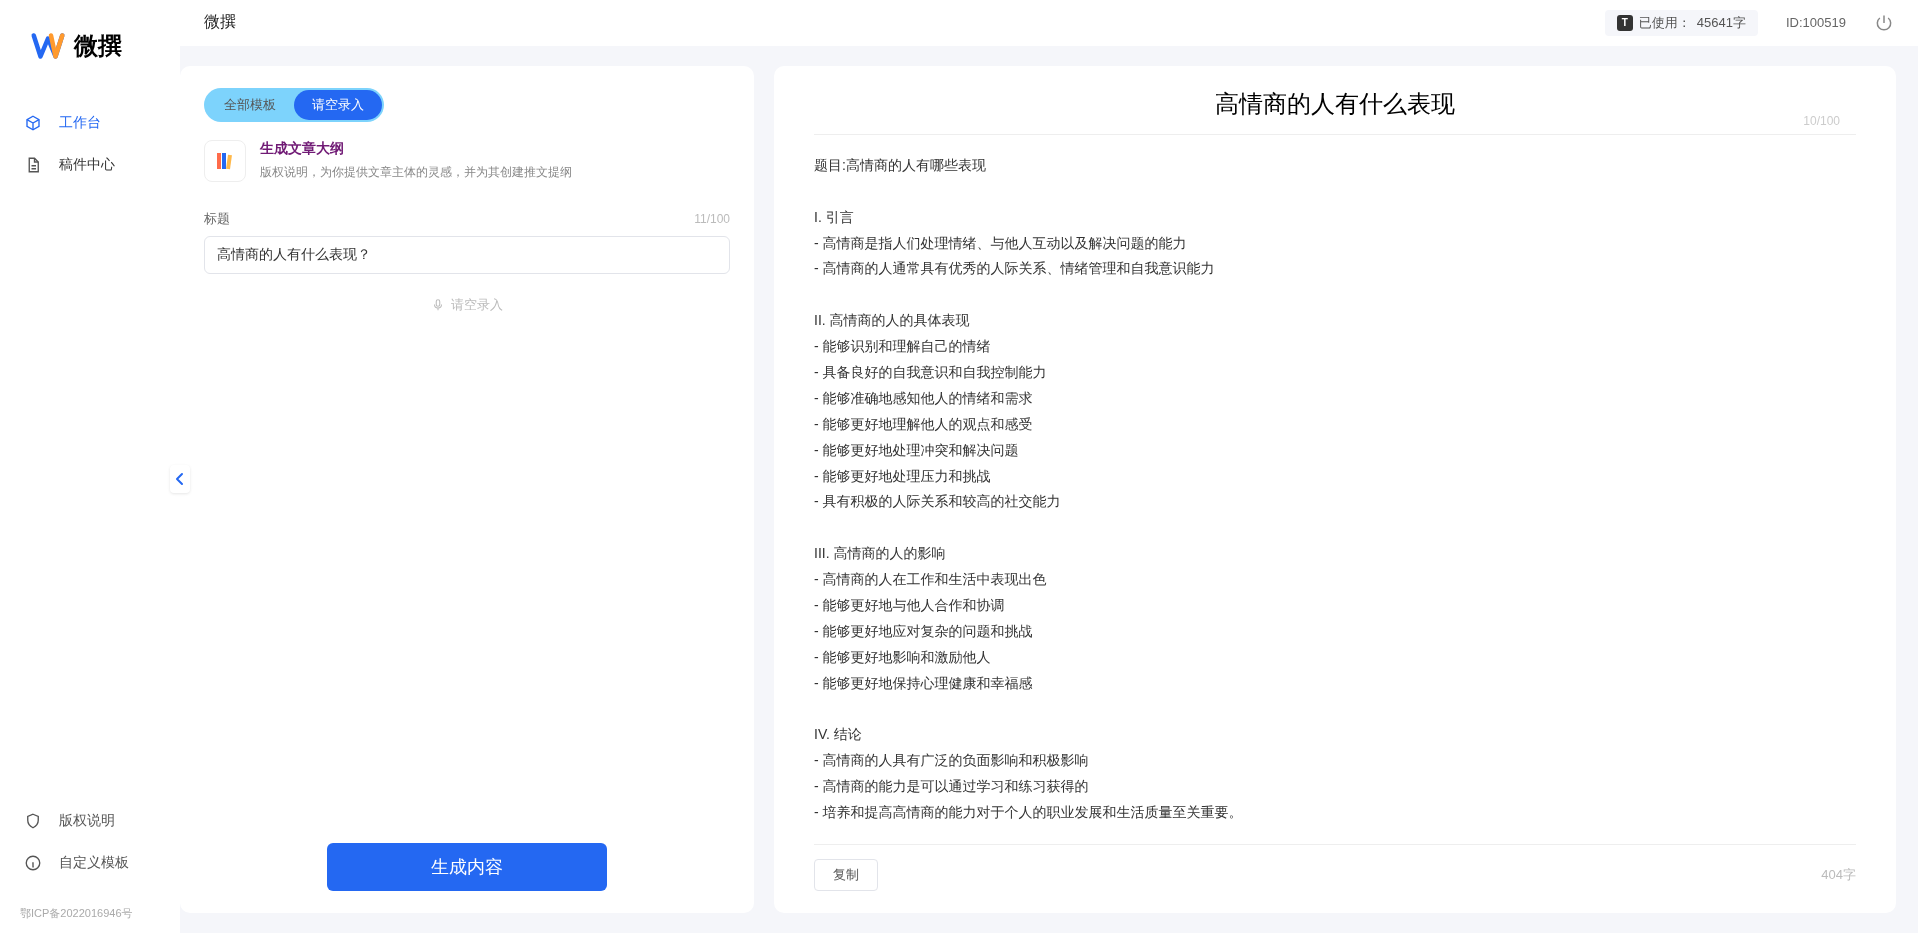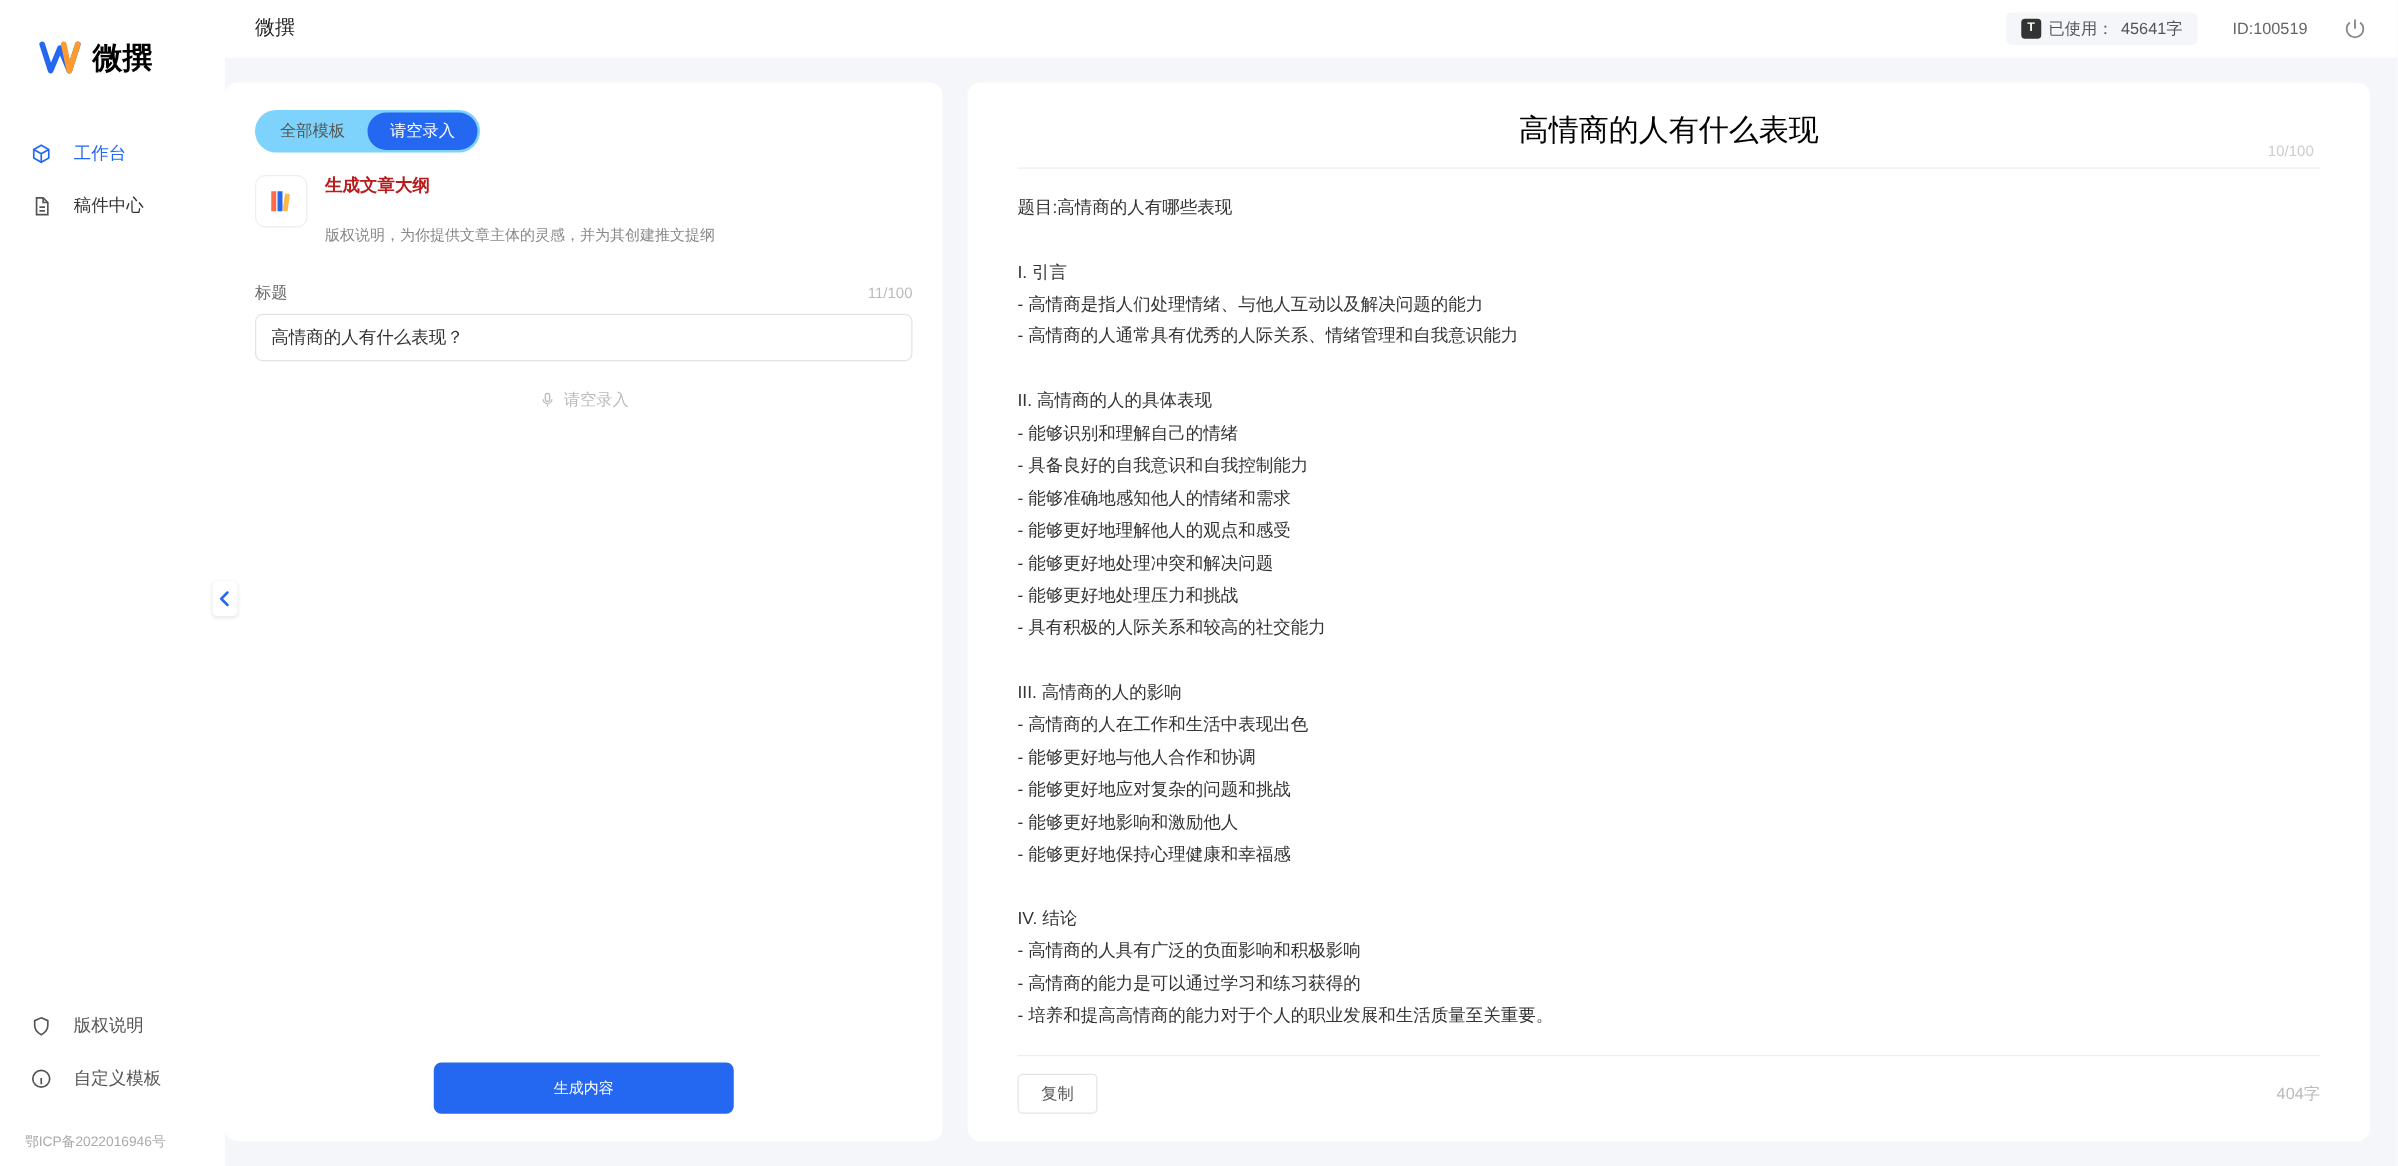--- a/index.html
+++ b/index.html
@@ -33,35 +33,35 @@
 .panel-right { flex: 1; padding: 22px 40px; }
 
 .tabs { display: flex; gap: 0; background: #7dd3fc; border-radius: 18px; width: fit-content; padding: 2px; margin-bottom: 18px; }
 .tab { padding: 6px 18px; font-size: 13px; border-radius: 16px; cursor: pointer; color: #555; }
 .tab.active { background: #2468f2; color: #fff; }
 
 .template-row { display: flex; gap: 14px; margin-bottom: 28px; align-items: flex-start; }
 .template-icon { width: 42px; height: 42px; border-radius: 8px; background: #fff; border: 1px solid #eee; display: flex; align-items: center; justify-content: center; font-size: 20px; }
 .template-icon svg { width: 24px; height: 24px; }
 .template-info { flex: 1; }
-.template-title { font-size: 14px; font-weight: 600; color: #b91c1c; margin-bottom: 22px; }
+.template-title { font-size: 14px; font-weight: 600; color: #701a75; margin-bottom: 6px; }
 .template-desc { font-size: 12px; color: #888; }
 
 .field-label-row { display: flex; justify-content: space-between; align-items: baseline; margin-bottom: 8px; }
 .field-label { font-size: 13px; color: #666; }
 .field-counter { font-size: 12px; color: #bbb; }
 .text-input { width: 100%; border: 1px solid #e2e4ea; border-radius: 6px; padding: 10px 12px; font-size: 14px; color: #333; outline: none; }
 .voice-row { display: flex; align-items: center; justify-content: center; gap: 6px; margin-top: 22px; color: #bbb; font-size: 13px; }
 .voice-row svg { width: 14px; height: 14px; }
 
-.generate-btn { margin-top: auto; background: #2468f2; color: #fff; border: none; border-radius: 6px; padding: 12px 0; font-size: 12px; cursor: pointer; width: 240px; align-self: center; }
+.generate-btn { margin-top: auto; background: #2468f2; color: #fff; border: none; border-radius: 6px; padding: 12px 0; font-size: 18px; cursor: pointer; width: 280px; align-self: center; }
 
 .result-header { position: relative; text-align: center; margin-bottom: 12px; padding-bottom: 14px; border-bottom: 1px solid #eee; }
 .result-title { font-size: 24px; font-weight: 500; color: #000; font-family: "Songti SC", "SimSun", serif; }
-.result-counter { position: absolute; right: 5px; bottom: 6px; font-size: 12px; color: #ccc; }
+.result-counter { position: absolute; right: 16px; bottom: 6px; font-size: 12px; color: #ccc; }
 .result-body { flex: 1; font-size: 14px; line-height: 1.85; color: #333; white-space: pre-line; overflow-y: auto; padding-top: 6px; }
 .result-footer { display: flex; justify-content: space-between; align-items: center; gap: 20px; padding-top: 14px; border-top: 1px solid #eee; margin-top: 18px; }
 .copy-btn { border: 1px solid #e2e4ea; background: #fff; border-radius: 4px; padding: 6px 18px; font-size: 13px; color: #555; cursor: pointer; }
 .char-count { font-size: 13px; color: #bbb; }
 </style>
 </head>
 <body>
 
 <div class="app">
   <aside class="sidebar">

